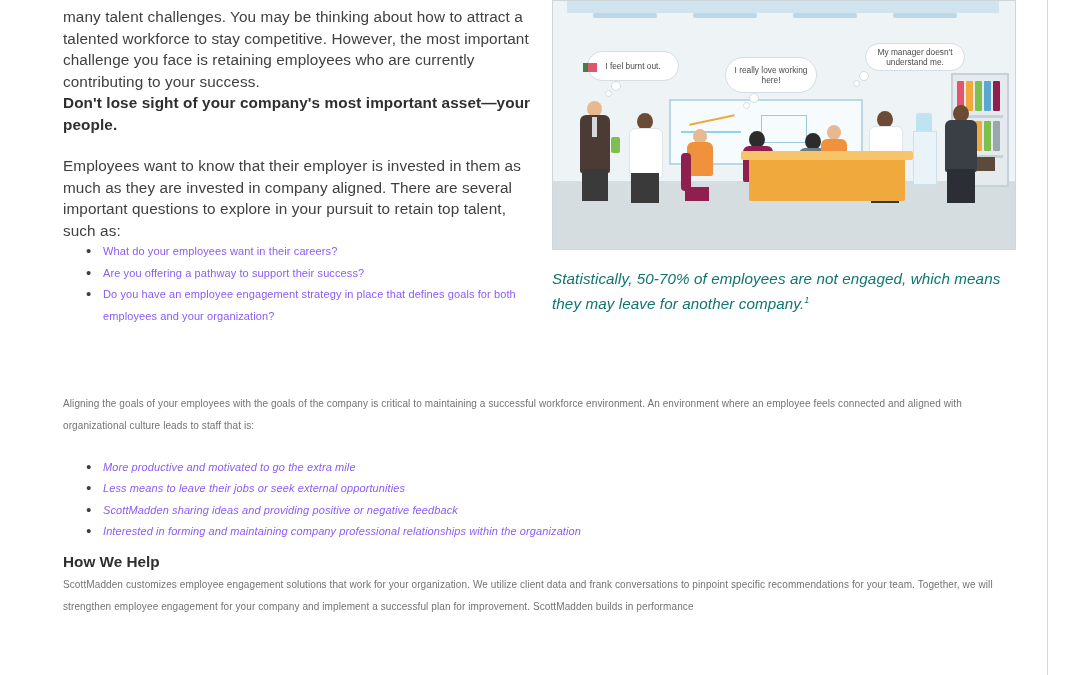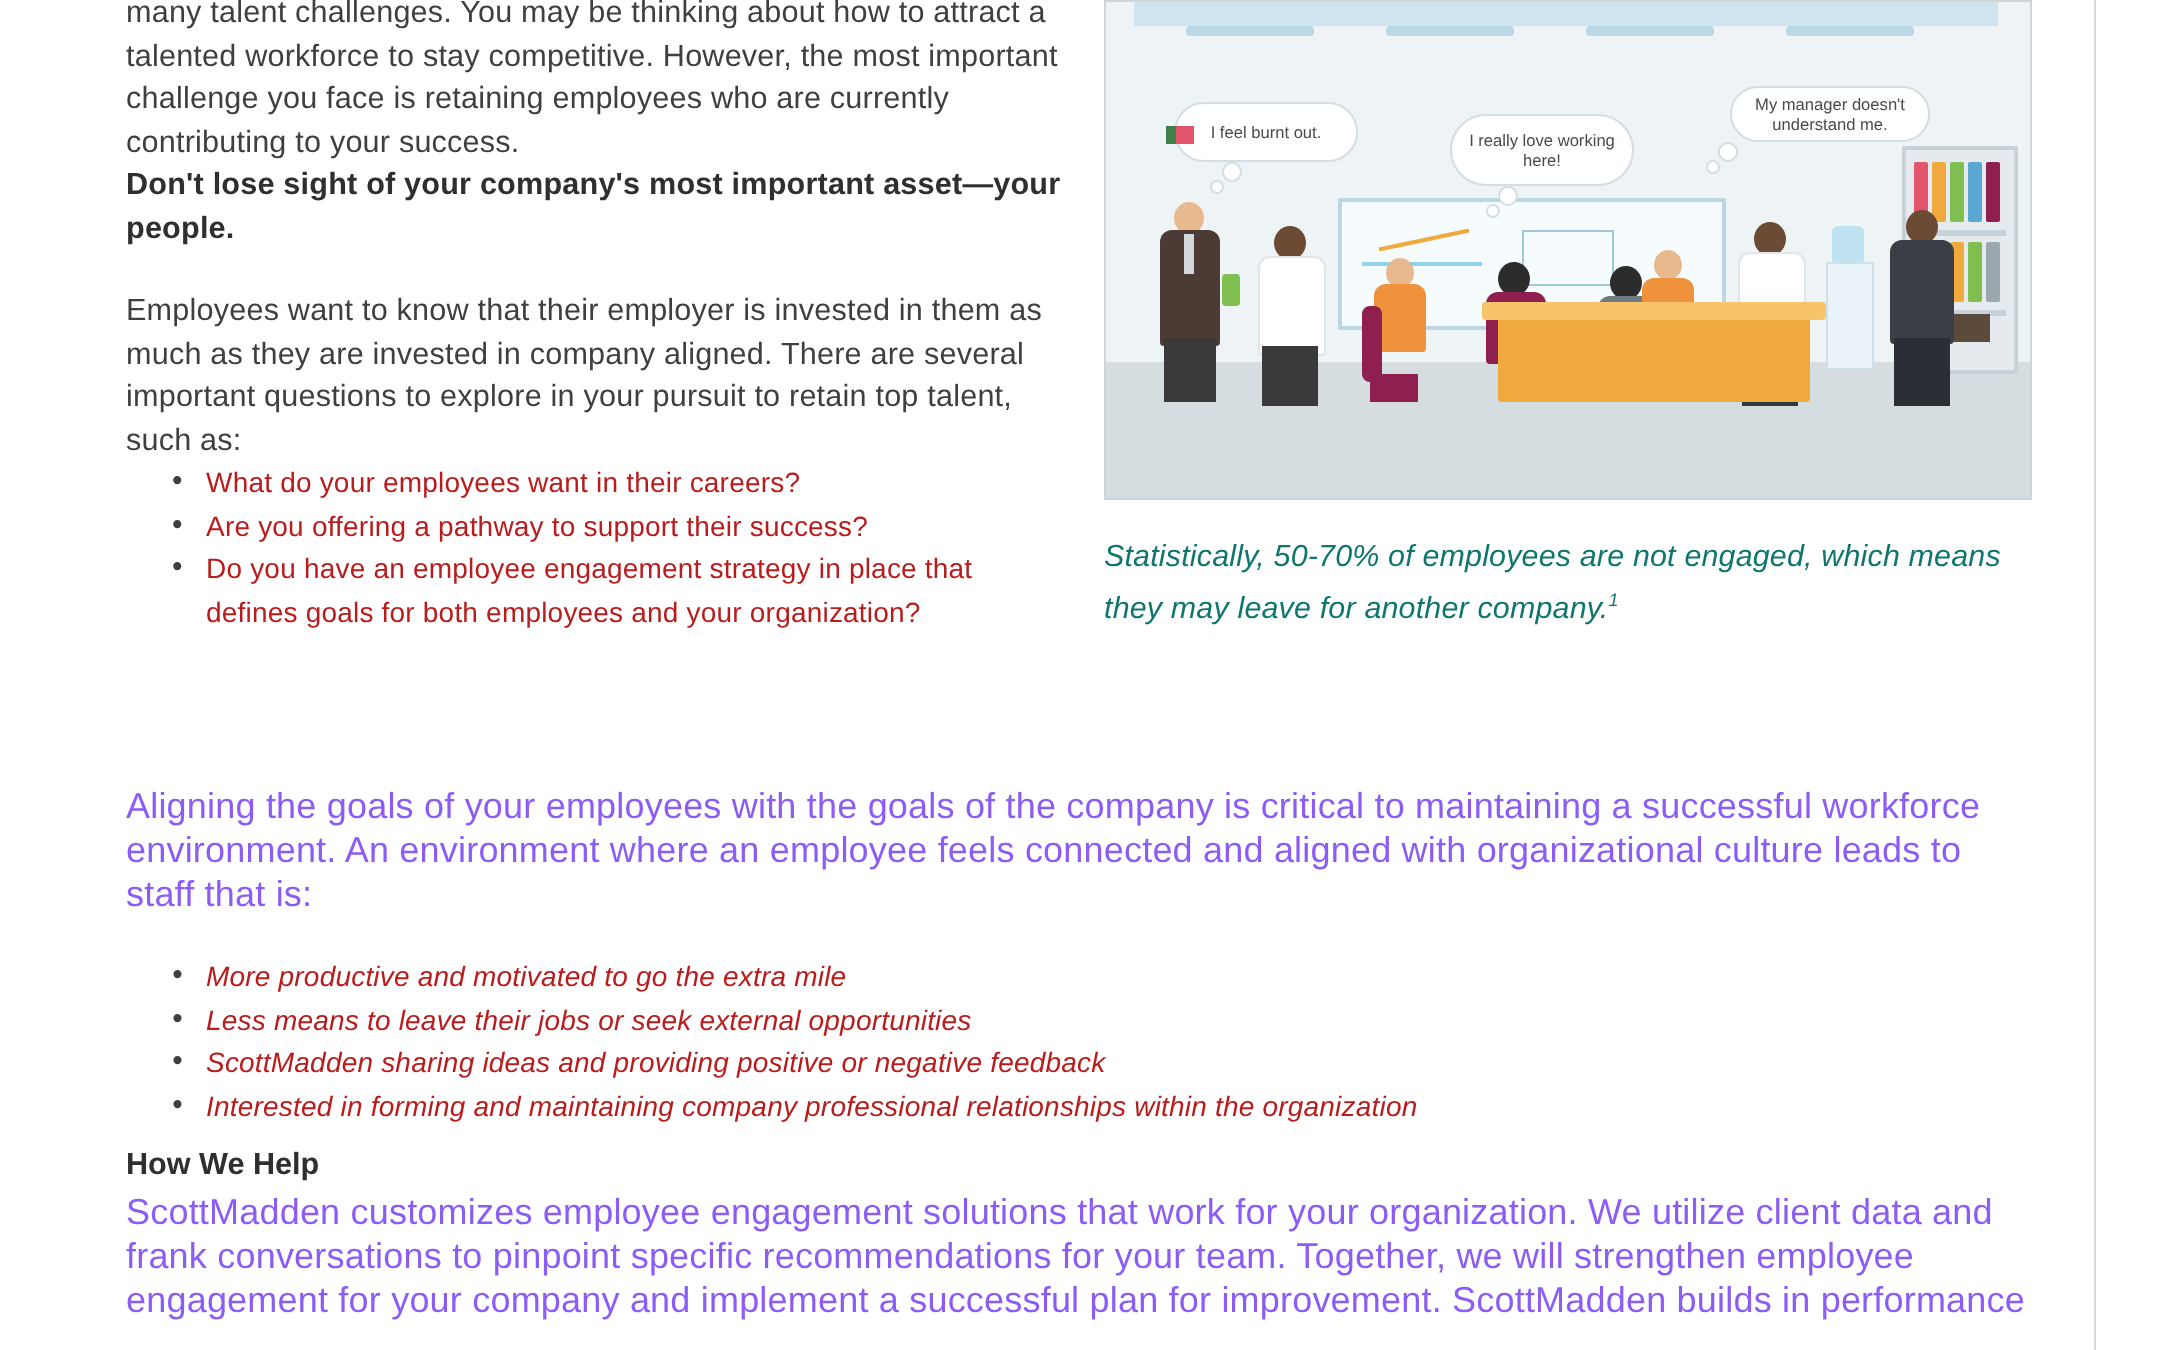--- a/index.html
+++ b/index.html
@@ -36,21 +36,21 @@
     left: 63px;
     top: 0;
     width: 952px;
     height: 675px;
   }
 
   
   .col-left {
     position: absolute;
     left: 0;
-    top: 2px;
+    top: 12px;
     width: 468px;
   }
   p.body-text, .body-text {
     font-size: 15.3px;
     line-height: 21.5px;
     color: #3f3f3f;
     margin: 0;
     letter-spacing: 0.1px;
   }
   .para {
@@ -64,23 +64,23 @@
     margin: 0 0 20px 0;
     letter-spacing: 0.1px;
   }
   ul.bullets {
     margin: 0;
     padding: 0 0 0 40px;
     list-style: none;
   }
   ul.bullets li {
     position: relative;
-    font-size: 14px;
+    font-size: 11px;
     line-height: 21.5px;
-    color: #b91c1c;
+    color: #8b5cf6;
     margin: 0 0 0 0;
     letter-spacing: 0.1px;
   }
   ul.bullets li::before {
     content: "\2022";
     position: absolute;
     left: -17px;
     top: -1px;
     font-size: 15px;
     color: #3f3f3f;
@@ -183,23 +183,23 @@
   }
 
   
   .block-lower {
     position: absolute;
     left: 0;
     top: 393px;
     width: 952px;
   }
   .wide-text {
-    font-size: 18px;
+    font-size: 10px;
     line-height: 21.8px;
-    color: #8b5cf6;
+    color: #737373;
     margin: 0;
     letter-spacing: 0.1px;
   }
   .section-head {
     font-weight: bold;
     color: #2f2f2f;
     font-size: 15.3px;
     line-height: 21.8px;
     margin: 0 0 2px 0;
   }

